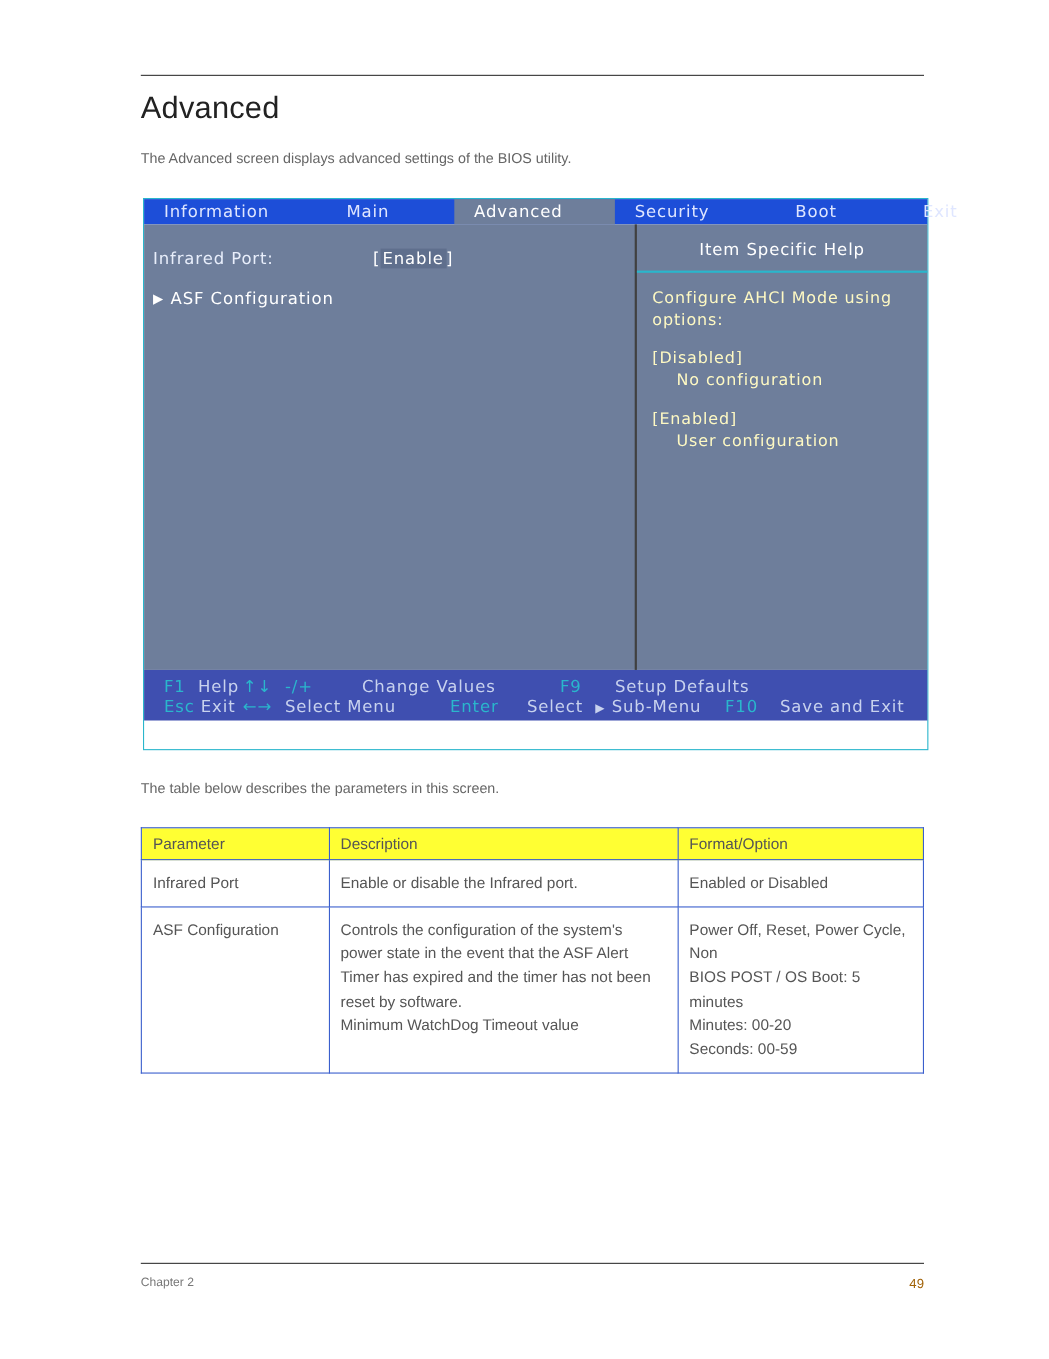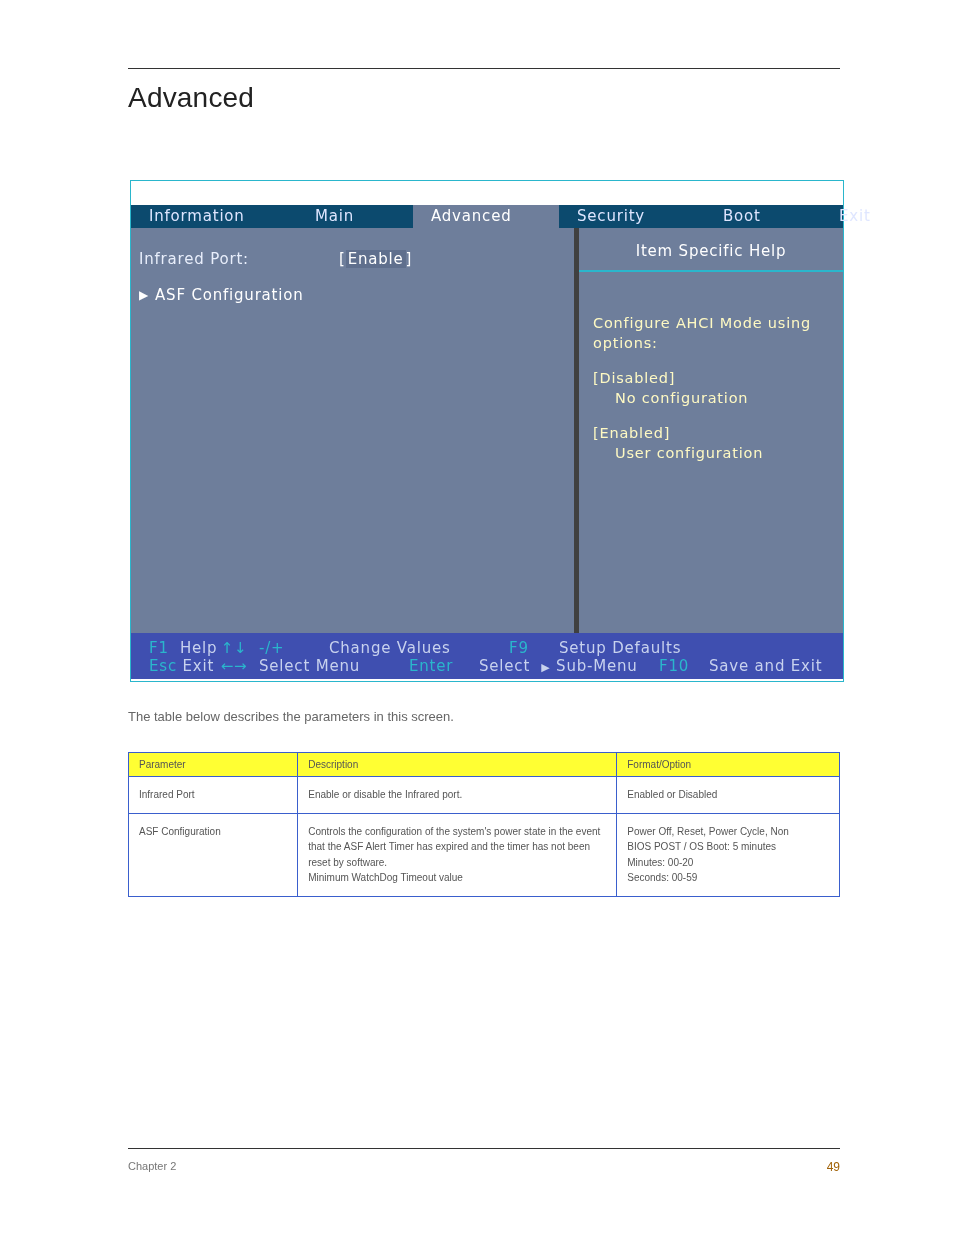--- a/index.html
+++ b/index.html
@@ -56,23 +56,22 @@
   .bios-title {
     background: #2ab6cc;
     color: #004b8d;
     text-align: center;
     padding: 3px 0 3px 0;
     font-size: 15px;
     font-weight: 400;
   }
   .bios-tabs {
     display: flex;
-    background: #0c4a6e;
+    background: #1d4ed8;
     color: #dfe6ff;
-    margin-top: 24px;
   }
   .bios-tab {
     padding: 2px 18px 3px 18px;
     font-size: 15px;
   }
   .bios-tab.active {
     background: #6e7e9b;
     color: #fff;
   }
   .tab-info  { flex: 0 0 130px; }
@@ -88,26 +87,25 @@
     background: #6e7e9b;
   }
   .bios-left {
     flex: 1;
     padding: 22px 20px 12px 8px;
     color: #e8eefb;
     position: relative;
   }
   .bios-right {
     width: 236px;
-    border-left: 5px solid #404040;
+    border-left: 2px solid #404040;
     padding: 0 14px 12px 14px;
     color: #e8eefb;
     display: flex;
     flex-direction: column;
-    gap: 28px;
   }
   .help-title {
     text-align: center;
     color: #fff;
     padding: 14px 0 10px 0;
     border-bottom: 2px solid #2ab6cc;
     margin: 0 -14px 14px -14px;
   }
   .row {
     display: flex;
@@ -167,21 +165,21 @@
     width: 712px;
     font-size: 13px;
     color: #666;
     line-height: 1.4;
   }
   .desc-table {
     position: absolute;
     left: 128px; top: 752px;
     width: 712px;
     border-collapse: collapse;
-    font-size: 10px;
+    font-size: 14px;
     color: #555;
   }
   .desc-table th {
     background: #ffff33;
     text-align: left;
     font-weight: 400;
     padding: 6px 10px 6px 10px;
     border: 1px solid #3a5fcd;
   }
   .desc-table td {
@@ -206,20 +204,21 @@
   }
 </style>
 </head>
 <body>
 
 <div class="page">
   <div class="rule-top"></div>
 
   <h1 class="section-title">Advanced</h1>
 
+  <div class="intro">The Advanced screen displays advanced settings of the BIOS utility.</div>
 
   <div class="bios">
 
     <div class="bios-tabs">
       <div class="bios-tab tab-info">Information</div>
       <div class="bios-tab tab-main">Main</div>
       <div class="bios-tab tab-adv active">Advanced</div>
       <div class="bios-tab tab-sec">Security</div>
       <div class="bios-tab tab-boot">Boot</div>
       <div class="bios-tab tab-exit">Exit</div>

